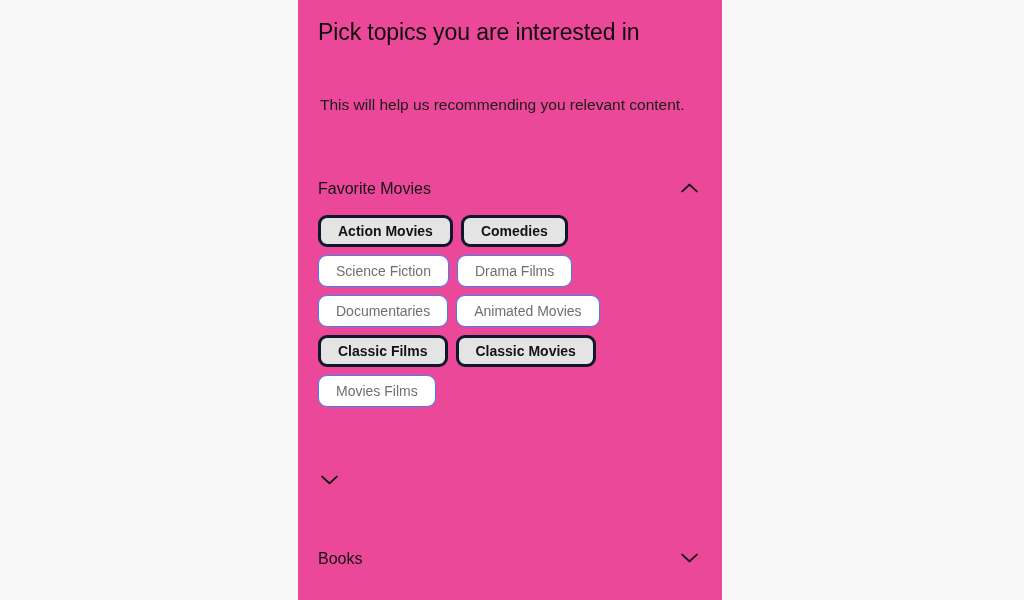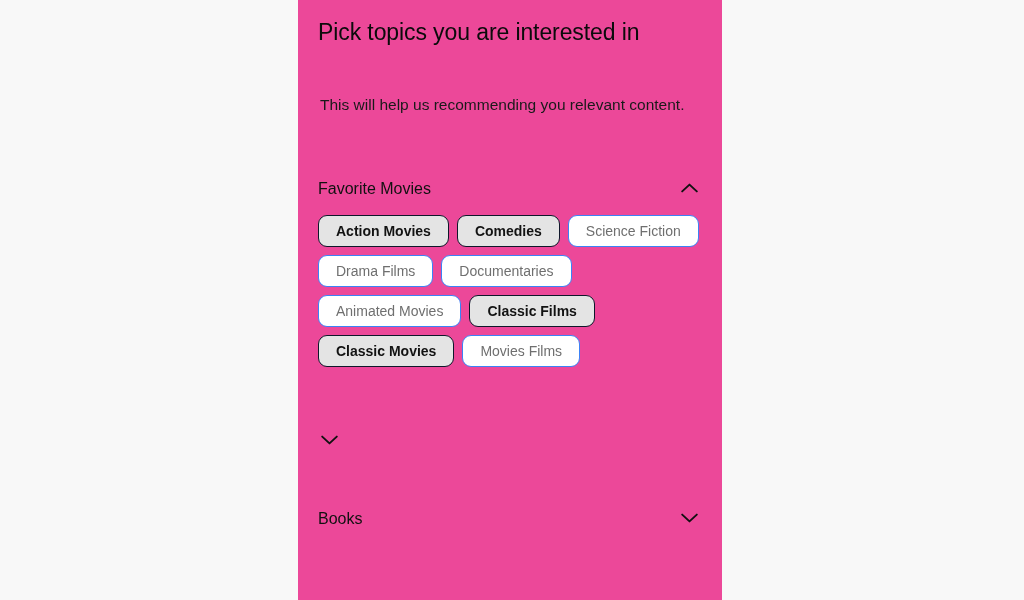--- a/index.html
+++ b/index.html
@@ -114,21 +114,21 @@
     white-space: nowrap;
     cursor: pointer;
     background: #ffffff;
     border: 1px solid #3b82f6;
     color: #6f6f6f;
     font-weight: 400;
   }
 
   .chip.selected {
     background: #e4e4e4;
-    border: 1px solid #0f172a;
+    border: 3px solid #0f172a;
     color: #121212;
     font-weight: 700;
   }
 
   .section-gap {
     height: 56px;
   }
 
   .section-gap.small {
     height: 50px;

